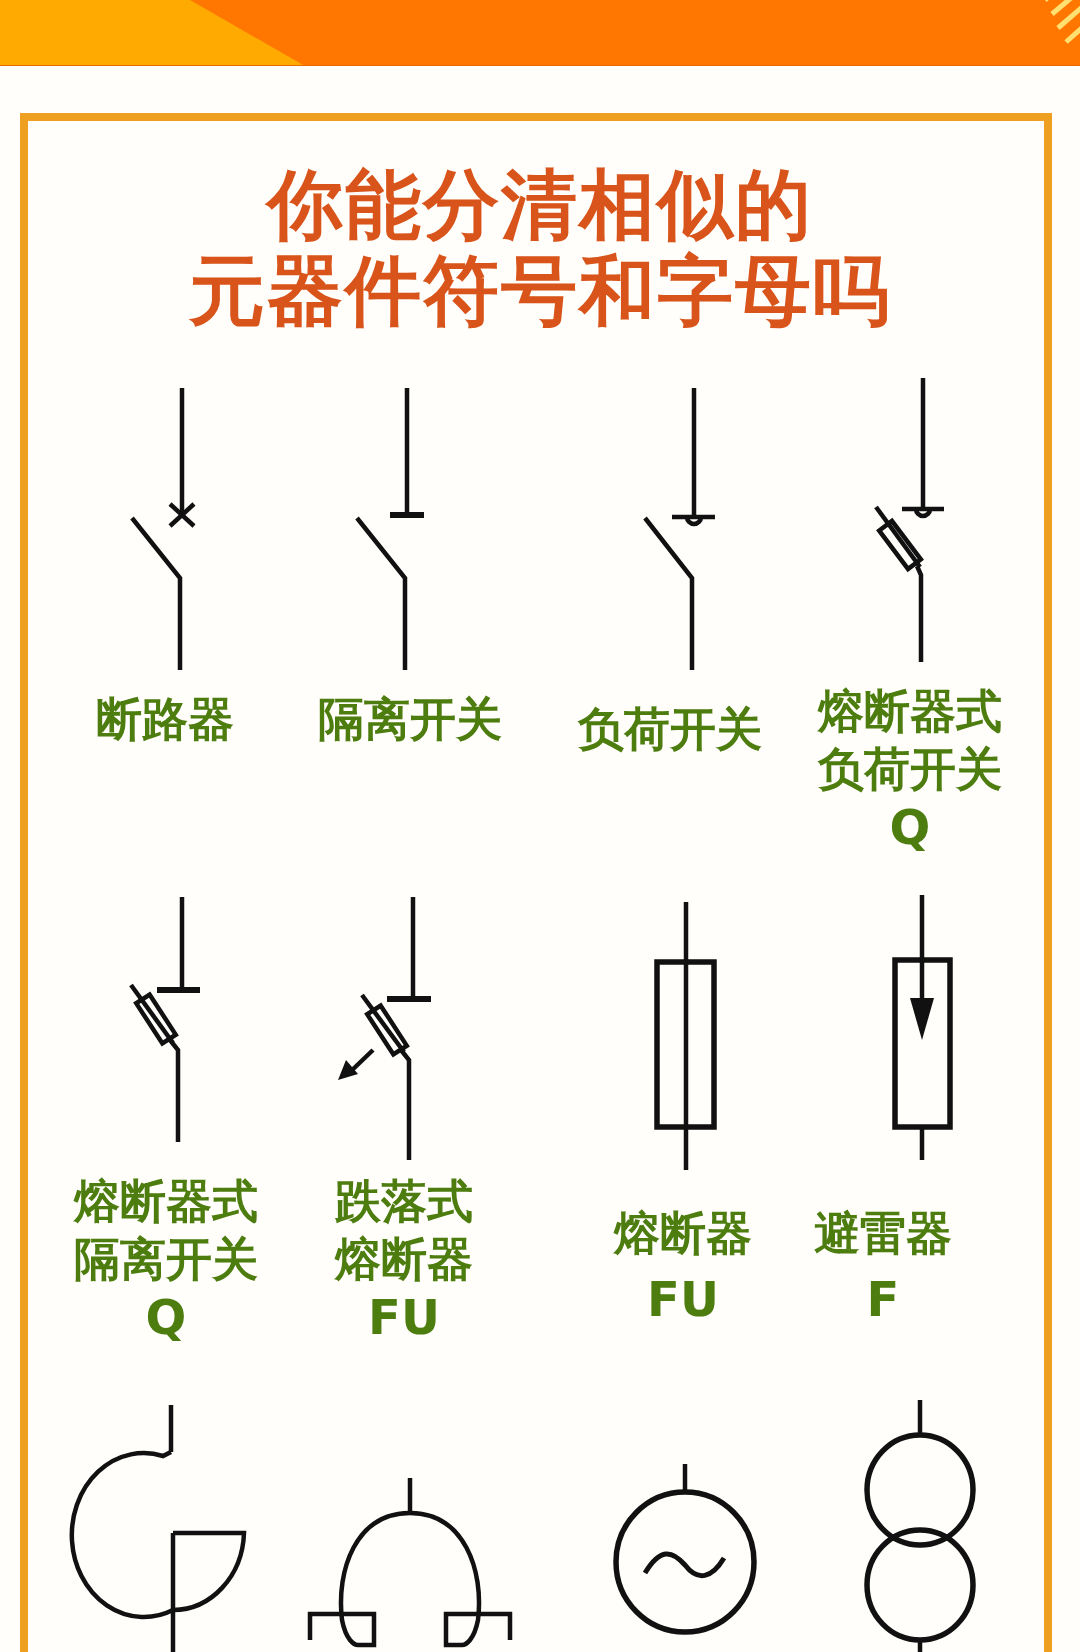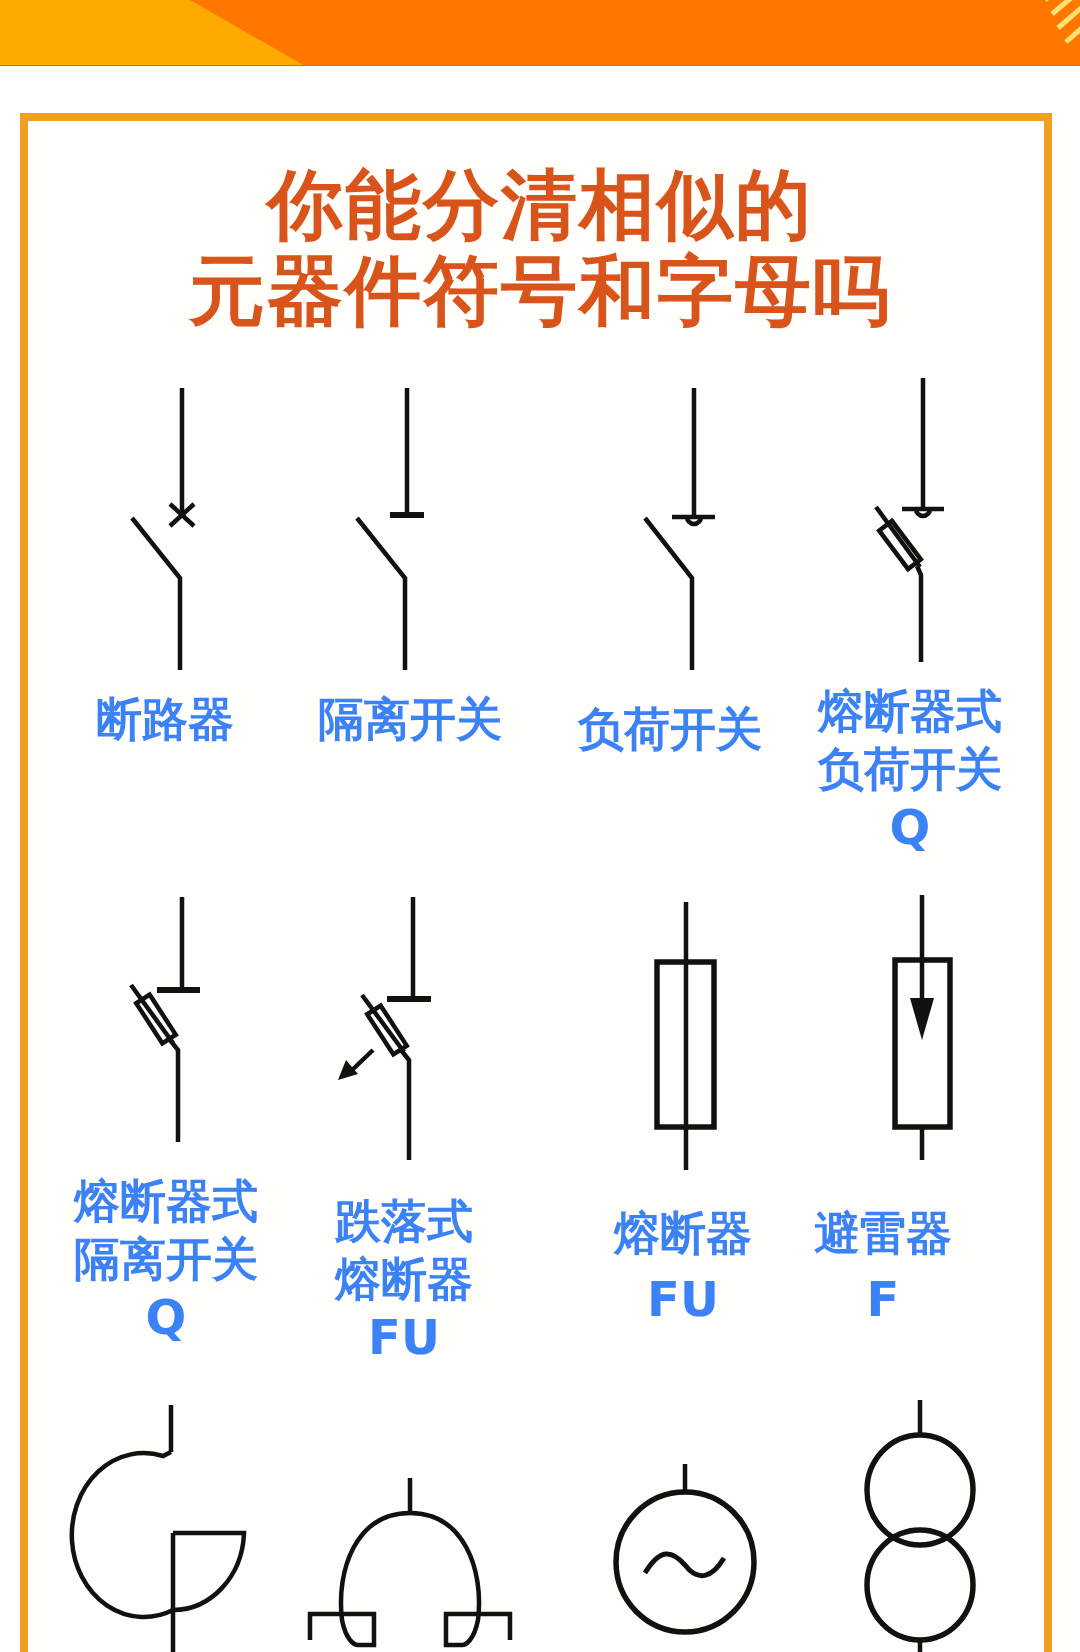--- a/index.html
+++ b/index.html
@@ -14,21 +14,21 @@
     border:8px solid #F0A020; box-sizing:border-box;
   }
   .title {
     position:absolute; left:0; width:1080px; text-align:center;
     color:#D9541A; font-weight:bold; font-size:76px; line-height:90px;
     letter-spacing:2px;
   }
   .t1 { top:160px; }
   .t2 { top:246px; }
   .label {
-    position:absolute; text-align:center; color:#3b82f6; font-weight:bold;
+    position:absolute; text-align:center; color:#4d7c0f; font-weight:bold;
     font-size:46px; line-height:58px; width:240px; white-space:nowrap;
   }
   .code { font-size:48px; }
   svg.sym { position:absolute; left:0; top:0; }
 </style>
 </head>
 <body>
 
 <svg class="banner" width="1080" height="66" viewBox="0 0 1080 66">
   <rect x="0" y="0" width="1080" height="66" fill="#FF7700"></rect>
@@ -156,21 +156,21 @@
   <div>熔断器式</div>
   <div>负荷开关</div>
   <div class="code">Q</div>
 </div>
 
 <div class="label" style="left:46px; top:1172px;">
   <div>熔断器式</div>
   <div>隔离开关</div>
   <div class="code">Q</div>
 </div>
-<div class="label" style="left:284px; top:1172px;margin-top:20px;">
+<div class="label" style="left:284px; top:1172px;">
   <div>跌落式</div>
   <div>熔断器</div>
   <div class="code">FU</div>
 </div>
 <div class="label" style="left:563px; top:1200px; line-height:66px;">
   <div>熔断器</div>
   <div class="code">FU</div>
 </div>
 <div class="label" style="left:763px; top:1200px; line-height:66px;">
   <div>避雷器</div>

